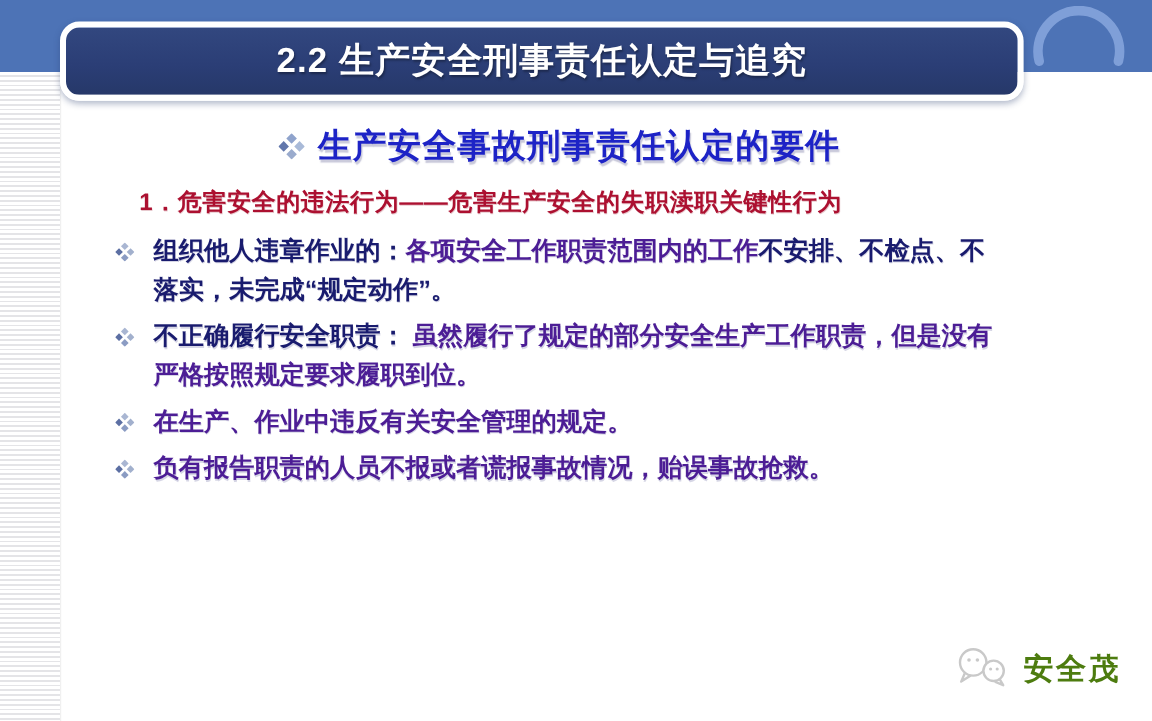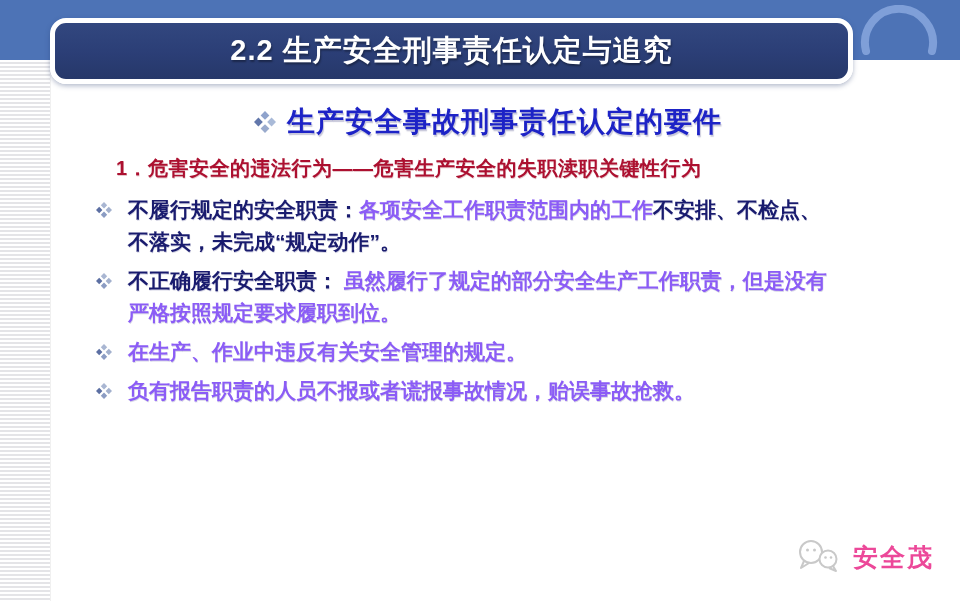--- a/index.html
+++ b/index.html
@@ -34,21 +34,21 @@
     display: flex; align-items: center; justify-content: center;
     box-shadow: 0 2px 5px rgba(40,60,110,0.35);
   }
   .title-text {
     color: #ffffff; font-size: 29px; font-weight: 700; letter-spacing: 1px;
     white-space: nowrap; text-shadow: 1px 2px 2px rgba(0,0,0,0.35);
   }
 
   
   .subtitle-row {
-    position: absolute; left: 58px; top: 100px; width: 860px; height: 44px;
+    position: absolute; left: 36px; top: 100px; width: 860px; height: 44px;
     display: flex; align-items: center; justify-content: center; gap: 11px;
   }
   .subtitle-text {
     color: #1d23c6; font-size: 28px; font-weight: 700; letter-spacing: 1px;
     text-shadow: 1px 2px 1px rgba(130,130,170,0.45);
     white-space: nowrap;
   }
 
   
   .section-heading {
@@ -62,28 +62,28 @@
   .bullets {
     position: absolute; left: 96px; top: 194px; width: 760px;
     margin: 0; padding: 0; list-style: none;
   }
   .bullet { display: flex; align-items: flex-start; gap: 16px; margin-bottom: 7px; }
   .bullet .diamond { flex: 0 0 auto; margin-top: 8px; }
   .bullet-text {
     width: 700px; font-size: 21px; line-height: 32px; font-weight: 700;
     text-shadow: 0.5px 1px 0.5px rgba(90,90,150,0.25);
   }
-  .seg-normal { color: #8b5cf6; }
+  .seg-normal { color: #4c1d95; }
   .seg-strong { color: #191b6e; }
 
   
   .watermark {
     position: absolute; right: 26px; top: 537px; height: 40px;
     display: flex; align-items: center; gap: 8px;
-    color: #ec4899; font-size: 25px; font-weight: 700; letter-spacing: 2px;
+    color: #4d7c0f; font-size: 25px; font-weight: 700; letter-spacing: 2px;
   }
 </style>
 </head>
 <body>
 
 <div class="slide">
 
   <div class="top-band">
     <svg class="arc" width="78" height="50" viewBox="0 0 78 50">
       <path d="M6 46 A34 34 0 1 1 72 46" fill="none" stroke="#7f9fd8" stroke-width="8" stroke-linecap="round"></path>
@@ -109,21 +109,21 @@
   <div class="section-heading">1．危害安全的违法行为——危害生产安全的失职渎职关键性行为</div>
 
   <ul class="bullets">
   <li class="bullet">
     <svg class="diamond" width="16" height="16" viewBox="0 0 20 20">
       <polygon points="10,0 14,4 10,8 6,4" fill="#a9b6d2"></polygon>
       <polygon points="0,10 4,6 8,10 4,14" fill="#5c6fa3"></polygon>
       <polygon points="12,10 16,6 20,10 16,14" fill="#a2b0cd"></polygon>
       <polygon points="10,12 14,16 10,20 6,16" fill="#8b9cc3"></polygon>
     </svg>
-    <span class="bullet-text"><span class="seg-strong">不履行规定的安全职责：</span><span class="seg-normal">各项安全工作职责范围内的工作</span><span class="seg-strong">不安排、不检点、不落实，未完成“规定动作”。</span></span>
+    <span class="bullet-text"><span class="seg-strong">组织他人违章作业的：</span><span class="seg-normal">各项安全工作职责范围内的工作</span><span class="seg-strong">不安排、不检点、不落实，未完成“规定动作”。</span></span>
   </li>
 
   <li class="bullet">
     <svg class="diamond" width="16" height="16" viewBox="0 0 20 20">
       <polygon points="10,0 14,4 10,8 6,4" fill="#a9b6d2"></polygon>
       <polygon points="0,10 4,6 8,10 4,14" fill="#5c6fa3"></polygon>
       <polygon points="12,10 16,6 20,10 16,14" fill="#a2b0cd"></polygon>
       <polygon points="10,12 14,16 10,20 6,16" fill="#8b9cc3"></polygon>
     </svg>
     <span class="bullet-text"><span class="seg-strong">不正确履行安全职责：</span><span class="seg-normal"> 虽然履行了规定的部分安全生产工作职责，但是没有严格按照规定要求履职到位。</span></span>

